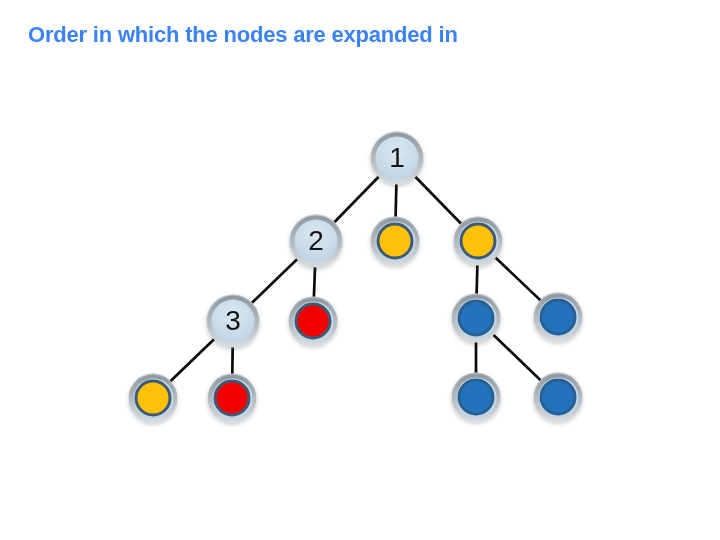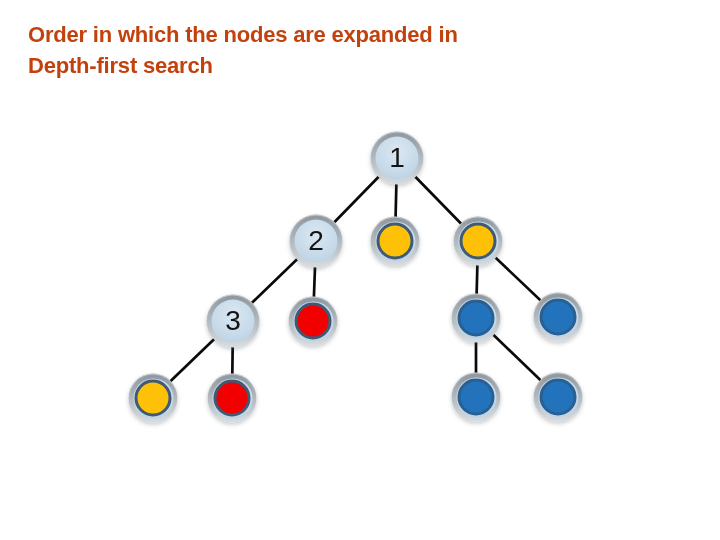--- a/index.html
+++ b/index.html
@@ -72,23 +72,22 @@
     line-height: 1;
     color: #141414;
     padding-bottom: 2px;
     user-select: none;
   }
 </style>
 </head>
 <body>
 
 <div class="slide">
-  <div class="title" style="color: #c2410c;">
+  <div class="title" style="color: #3b82f6;">
     <div>Order in which the nodes are expanded in</div>
-    <div>Depth-first search</div>
   </div>
   <div class="tree" id="tree">
     <svg class="edges" id="edge-svg" viewBox="0 0 720 540" xmlns="http://www.w3.org/2000/svg">
         <line x1="397" y1="158" x2="316" y2="241" stroke="#0a0a0a" stroke-width="2.7" stroke-linecap="round"></line>
         <line x1="397" y1="158" x2="395" y2="241" stroke="#0a0a0a" stroke-width="2.7" stroke-linecap="round"></line>
         <line x1="397" y1="158" x2="478" y2="241" stroke="#0a0a0a" stroke-width="2.7" stroke-linecap="round"></line>
         <line x1="316" y1="241" x2="233" y2="321" stroke="#0a0a0a" stroke-width="2.7" stroke-linecap="round"></line>
         <line x1="316" y1="241" x2="313" y2="321" stroke="#0a0a0a" stroke-width="2.7" stroke-linecap="round"></line>
         <line x1="233" y1="321" x2="153" y2="398" stroke="#0a0a0a" stroke-width="2.7" stroke-linecap="round"></line>
         <line x1="233" y1="321" x2="232" y2="398" stroke="#0a0a0a" stroke-width="2.7" stroke-linecap="round"></line>

